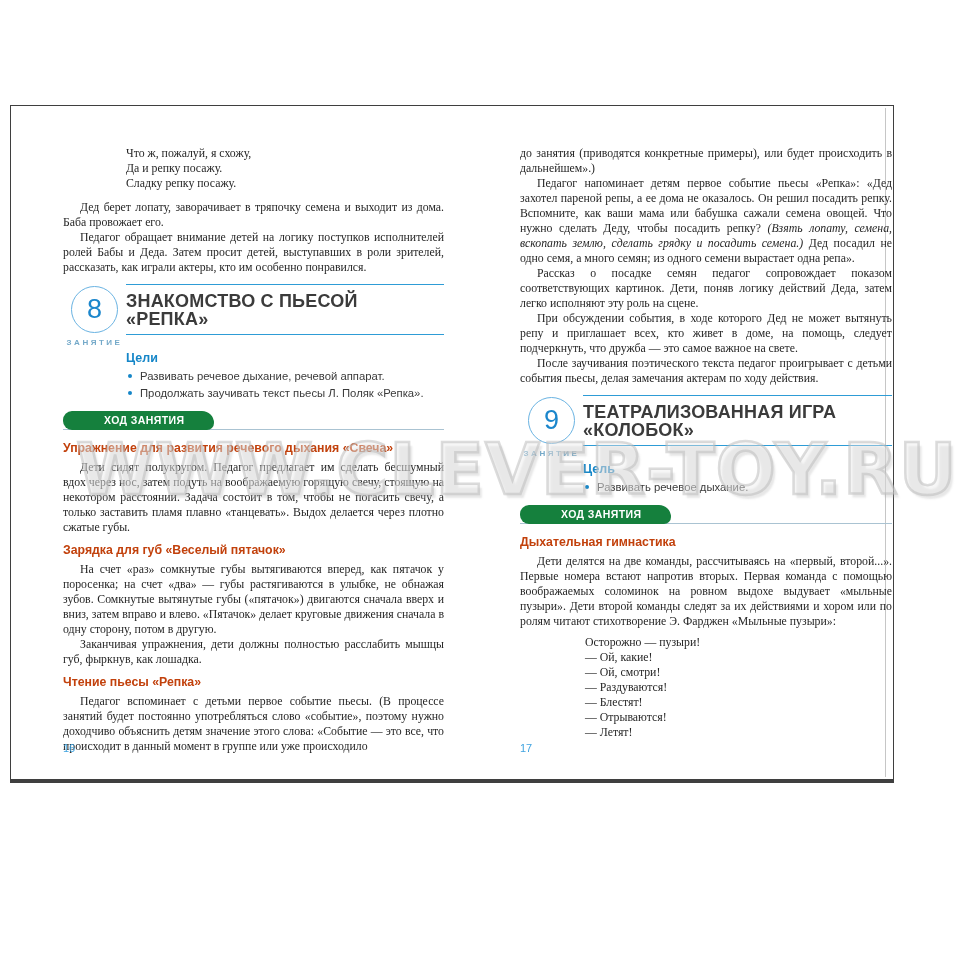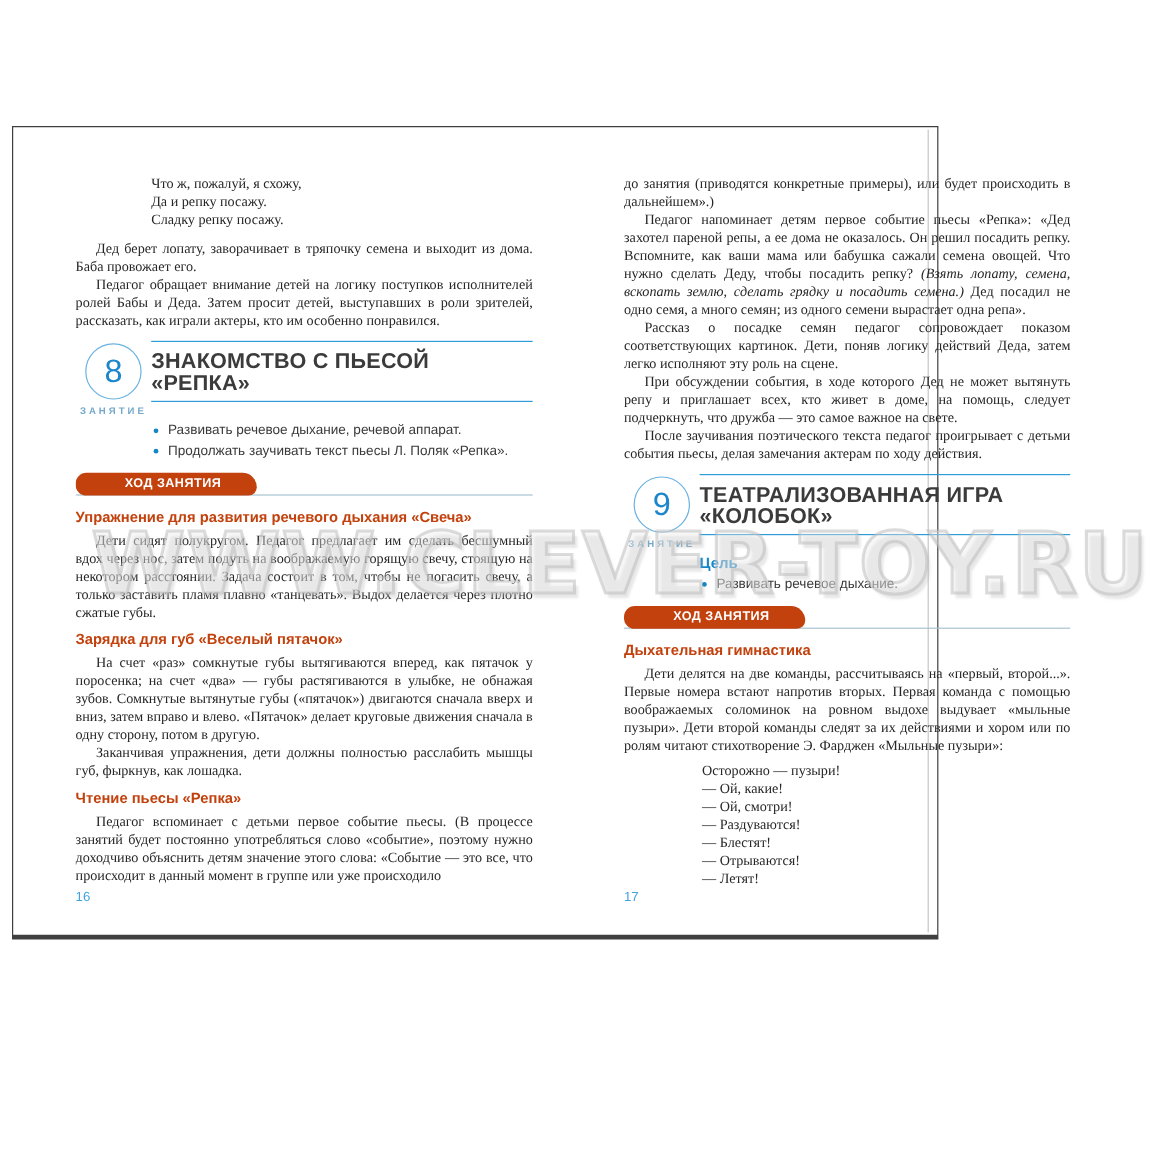--- a/index.html
+++ b/index.html
@@ -1,20 +1,20 @@
 <!DOCTYPE html>
 <html><head>
 <meta charset="utf-8">
 <style>
   * { margin:0; padding:0; box-sizing:border-box; }
   html,body { width:960px; height:960px; background:#ffffff; overflow:hidden; }
   body { font-family:"Liberation Serif", serif; color:#262626; position:relative; }
 
   .spread {
-    position:absolute; left:10px; top:105px; width:772px; height:678px;
+    position:absolute; left:10px; top:105px; width:884px; height:678px;
     background:#ffffff;
     border:1px solid #3f3f3f;
     border-bottom:4px solid #3f3f3f;
   }
   .page-edge {
     position:absolute; top:2px; bottom:2px; right:7px; width:1px;
     background:#c6c6c6;
   }
 
   .col { position:absolute; top:0; overflow:hidden; height:650px; }
@@ -67,21 +67,21 @@
   }
   .goal-dot {
     width:4px; height:4px; border-radius:50%; background:#1586c8;
     flex:none; margin:0 8px 2px 2px; align-self:center;
   }
 
   .tab-row { position:relative; height:19px; margin-top:9px; margin-bottom:11px; }
   .tab-line { position:absolute; left:0; right:0; bottom:0; height:1px; background:#aac3d2; }
   .tab {
     position:absolute; left:0; top:0; width:151px; height:19px;
-    background:#c2410c; border-radius:9px 12px 7px 9px;
+    background:#15803d; border-radius:9px 12px 7px 9px;
     font-family:"Liberation Sans", sans-serif;
     font-weight:bold; font-size:10.5px; letter-spacing:0.4px;
     color:#ffffff; line-height:19px; padding-left:41px;
   }
 
   .subhead {
     font-family:"Liberation Sans", sans-serif;
     font-weight:bold; font-size:12.3px; color:#c2410c;
     margin-top:8px; margin-bottom:4px; line-height:15px;
   }
@@ -126,20 +126,21 @@
         </div>
         <div class="badge-label">ЗАНЯТИЕ</div>
       </div>
       <div class="lesson-title">
         <div>ЗНАКОМСТВО С ПЬЕСОЙ</div>
         <div>«РЕПКА»</div>
       </div>
     </div>
 
     <div class="goals">
+      <div class="goals-title">Цели</div>
       <div class="goal-item">
         <span class="goal-dot"></span>
         <span>Развивать речевое дыхание, речевой аппарат.</span>
       </div>
       <div class="goal-item">
         <span class="goal-dot"></span>
         <span>Продолжать заучивать текст пьесы Л. Поляк «Репка».</span>
       </div>
     </div>
 

